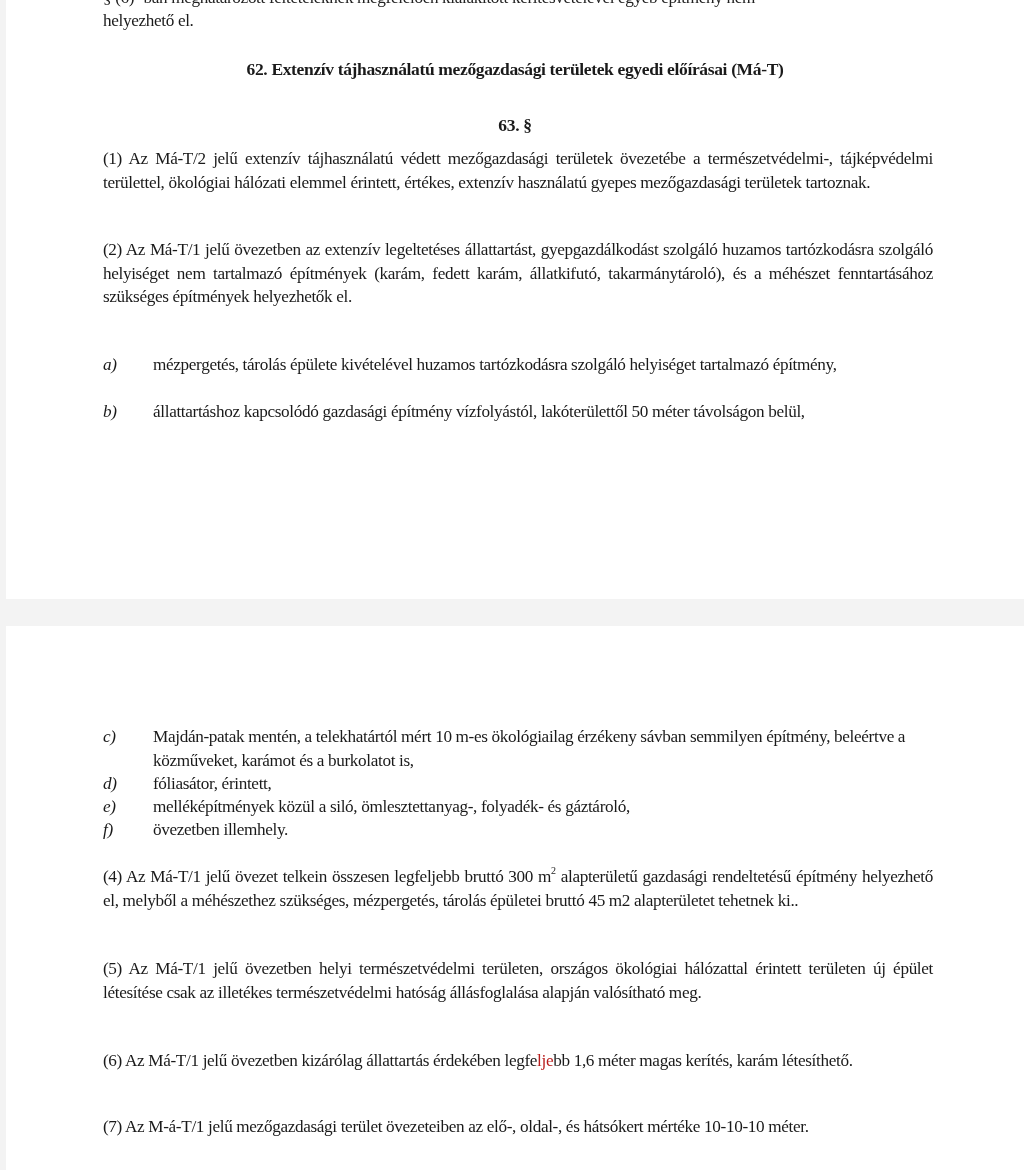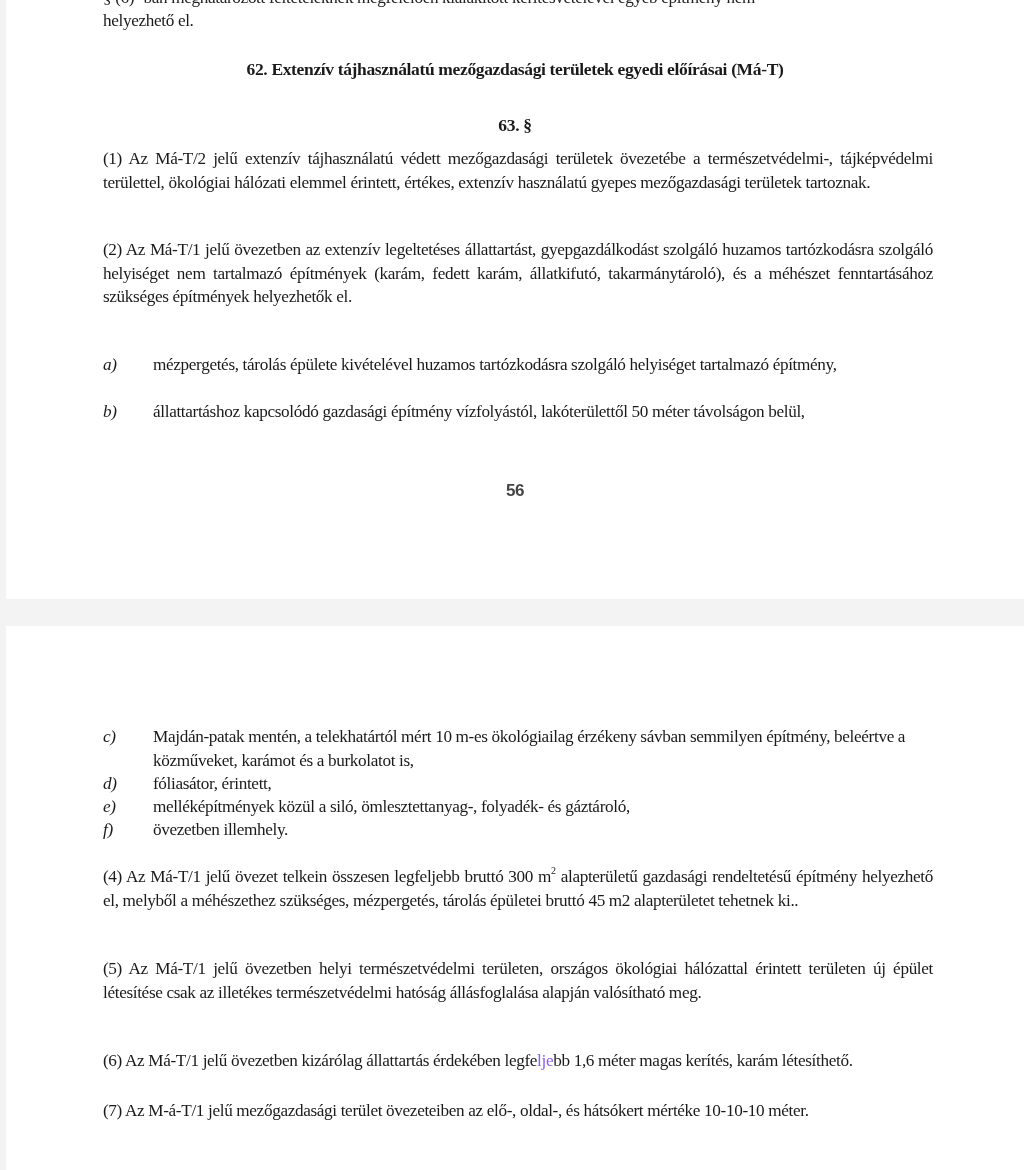--- a/index.html
+++ b/index.html
@@ -64,21 +64,21 @@
       left: 0;
       width: 1018px;
       text-align: center;
       font-family: "Liberation Sans", "DejaVu Sans", sans-serif;
       font-size: 17px;
       font-weight: bold;
       color: #444;
       letter-spacing: -0.5px;
     }
     sup { font-size: 10px; line-height: 0; position: relative; top: -1px; }
-    .faded { color: #8b5cf6; }
+    .faded { color: #b91c1c; }
   </style>
 </head>
 <body>
 
 <div class="page" id="page1">
   <div class="txt cut-line">§ (6) -ban meghatározott feltételeknek megfelelően kialakított kerítésvételével egyéb építmény nem</div>
   <div class="txt" style="top:9px;">helyezhető el.</div>
 
   <div class="txt center bold" style="top:58px; font-size:17.5px;">62. Extenzív tájhasználatú mezőgazdasági területek egyedi előírásai (Má-T)</div>
   <div class="txt center bold" style="top:114px; font-size:17.5px;">63. §</div>
@@ -88,21 +88,20 @@
 
   <div class="list-item" style="top:353px;">
     <span class="marker">a)</span>
     <span class="body">mézpergetés, tárolás épülete kivételével huzamos tartózkodásra szolgáló helyiséget tartalmazó építmény,</span>
   </div>
   <div class="list-item" style="top:400px;">
     <span class="marker">b)</span>
     <span class="body">állattartáshoz kapcsolódó gazdasági építmény vízfolyástól, lakóterülettől 50 méter távolságon belül,</span>
   </div>
 
-  <div class="pagenum" style="top:481px;">56</div>
 </div>
 
 <div class="page" id="page2">
   <div class="list-item" style="top:99px;">
     <span class="marker">c)</span>
     <span class="body">Majdán-patak mentén, a telekhatártól mért 10 m-es ökológiailag érzékeny sávban semmilyen építmény, beleértve a közműveket, karámot és a burkolatot is,</span>
   </div>
   <div class="list-item" style="top:146px;">
     <span class="marker">d)</span>
     <span class="body">fóliasátor, érintett,</span>
@@ -115,14 +114,14 @@
     <span class="marker">f)</span>
     <span class="body">övezetben illemhely.</span>
   </div>
 
   <div class="txt justify" style="top:239px;"><span>(4) Az Má-T/1 jelű övezet telkein összesen legfeljebb bruttó 300 m</span><sup>2</sup><span> alapterületű gazdasági rendeltetésű építmény helyezhető el, melyből a méhészethez szükséges, mézpergetés, tárolás épületei bruttó 45 m2 alapterületet tehetnek ki..</span></div>
 
   <div class="txt justify" style="top:331px;">(5) Az Má-T/1 jelű övezetben helyi természetvédelmi területen, országos ökológiai hálózattal érintett területen új épület létesítése csak az illetékes természetvédelmi hatóság állásfoglalása alapján valósítható meg.</div>
 
   <div class="txt justify" style="top:423px;"><span>(6) Az Má-T/1 jelű övezetben kizárólag állattartás érdekében legfe</span><span class="faded">lje</span><span>bb 1,6 méter magas kerítés, karám létesíthető.</span></div>
 
-  <div class="txt justify" style="top:473px;">(7) Az M-á-T/1 jelű mezőgazdasági terület övezeteiben az elő-, oldal-, és hátsókert mértéke 10-10-10 méter.</div>
+  <div class="txt justify" style="top:489px;">(7) Az M-á-T/1 jelű mezőgazdasági terület övezeteiben az elő-, oldal-, és hátsókert mértéke 10-10-10 méter.</div>
 </div>
 
 </body></html>

